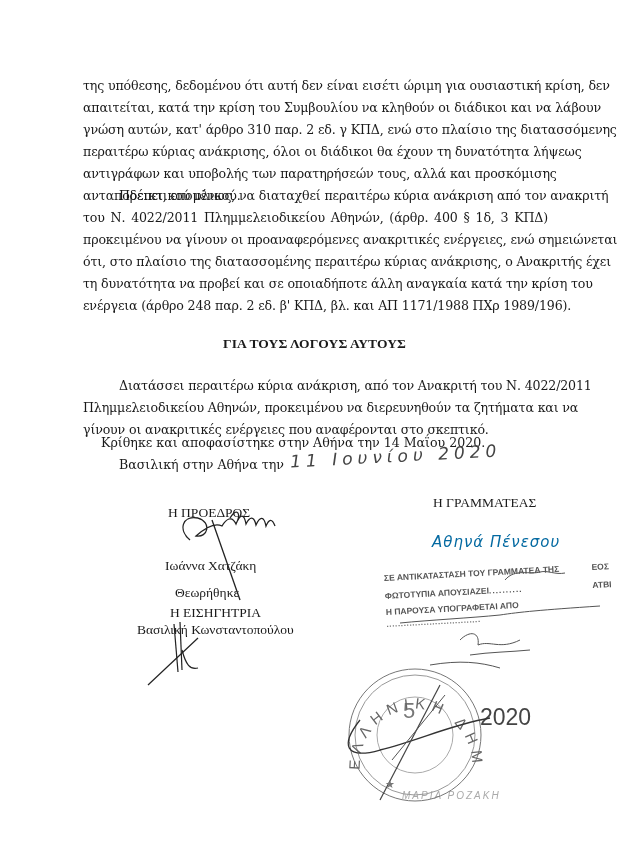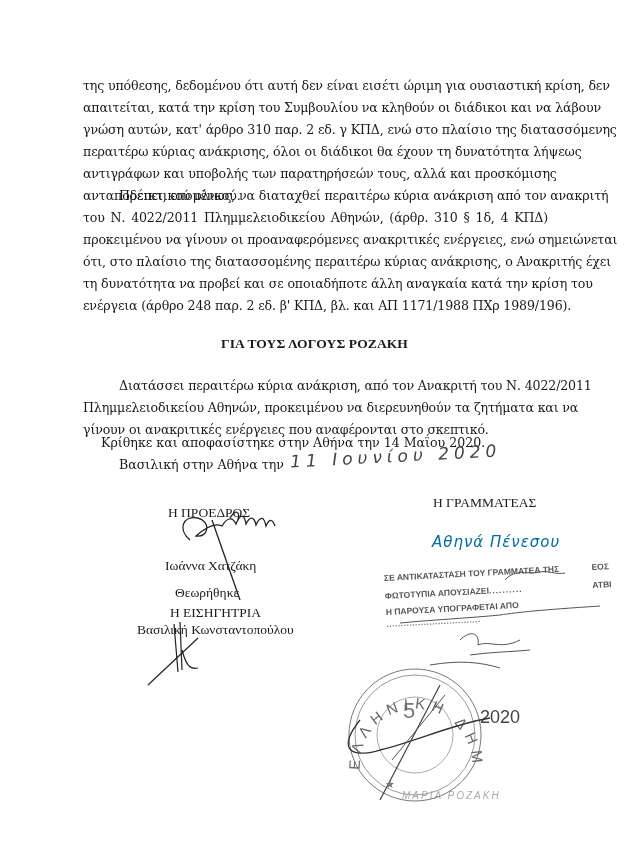--- a/index.html
+++ b/index.html
@@ -39,28 +39,28 @@
     <span class="line">της υπόθεσης, δεδομένου ότι αυτή δεν είναι εισέτι ώριμη για ουσιαστική κρίση, δεν</span>
     <span class="line">απαιτείται, κατά την κρίση του Συμβουλίου να κληθούν οι διάδικοι και να λάβουν</span>
     <span class="line">γνώση αυτών, κατ' άρθρο 310 παρ. 2 εδ. γ ΚΠΔ, ενώ στο πλαίσιο της διατασσόμενης</span>
     <span class="line">περαιτέρω κύριας ανάκρισης, όλοι οι διάδικοι θα έχουν τη δυνατότητα λήψεως</span>
     <span class="line">αντιγράφων και υποβολής των παρατηρήσεών τους, αλλά και προσκόμισης</span>
     <span class="line last">ανταποδεικτικού υλικού.</span>
   </div>
 
   <div class="body-text" style="top:185px;">
     <span class="line indent">Πρέπει, επομένως, να διαταχθεί περαιτέρω κύρια ανάκριση από τον ανακριτή</span>
-    <span class="line">του Ν. 4022/2011 Πλημμελειοδικείου Αθηνών, (άρθρ. 310 § 1δ, 4 ΚΠΔ)</span>
+    <span class="line">του Ν. 4022/2011 Πλημμελειοδικείου Αθηνών, (άρθρ. 400 § 1δ, 3 ΚΠΔ)</span>
     <span class="line">προκειμένου να γίνουν οι προαναφερόμενες ανακριτικές ενέργειες, ενώ σημειώνεται</span>
     <span class="line">ότι, στο πλαίσιο της διατασσομένης περαιτέρω κύριας ανάκρισης, ο Ανακριτής έχει</span>
     <span class="line">τη δυνατότητα να προβεί και σε οποιαδήποτε άλλη αναγκαία κατά την κρίση του</span>
     <span class="line last">ενέργεια (άρθρο 248 παρ. 2 εδ. β' ΚΠΔ, βλ. και ΑΠ 1171/1988 ΠΧρ 1989/196).</span>
   </div>
 
-  <div class="heading">ΓΙΑ ΤΟΥΣ ΛΟΓΟΥΣ ΡΟΖΑΚΗ</div>
+  <div class="heading">ΓΙΑ ΤΟΥΣ ΛΟΓΟΥΣ ΑΥΤΟΥΣ</div>
 
   <div class="body-text" style="top:375px;">
     <span class="line indent">Διατάσσει περαιτέρω κύρια ανάκριση, από τον Ανακριτή του Ν. 4022/2011</span>
     <span class="line">Πλημμελειοδικείου Αθηνών, προκειμένου να διερευνηθούν τα ζητήματα και να</span>
     <span class="line last">γίνουν οι ανακριτικές ενέργειες που αναφέρονται στο σκεπτικό.</span>
   </div>
 
   <div class="abs" style="left:101px; top:434px;">Κρίθηκε και αποφασίστηκε στην Αθήνα την 14 Μαΐου 2020.</div>
   <div class="abs" style="left:119px; top:456px;">Βασιλική στην Αθήνα την</div>
   <div class="hand" style="left:290px; top:446px; font-size:17px; letter-spacing:5px; color:#444; transform:rotate(-3deg);">11 Ιουνίου 2020</div>
@@ -74,21 +74,21 @@
   <div class="abs serif2" style="left:433px; top:494px;">Η ΓΡΑΜΜΑΤΕΑΣ</div>
   <div class="hand" style="left:432px; top:533px; font-size:15px; letter-spacing:1px; color:#0369a1;">Αθηνά Πένεσου</div>
 
   <div class="abs stamp-text" style="left:385px; top:566px; font-size:8.5px; line-height:12px; color:#555; transform:rotate(-3deg);">
     <div><span>ΣΕ ΑΝΤΙΚΑΤΑΣΤΑΣΗ ΤΟΥ ΓΡΑΜΜΑΤΕΑ ΤΗΣ</span> <span style="margin-left:30px;">ΕΟΣ</span></div>
     <div style="margin-top:6px;"><span>ΦΩΤΟΤΥΠΙΑ ΑΠΟΥΣΙΑΖΕΙ</span><span style="letter-spacing:1px;">..........</span><span style="margin-left:70px;">ΑΤΒΙ</span></div>
     <div style="margin-top:4px;"><span>Η ΠΑΡΟΥΣΑ ΥΠΟΓΡΑΦΕΤΑΙ ΑΠΟ</span></div>
     <div style="letter-spacing:0.5px; color:#777;">.................................</div>
   </div>
 
-  <div class="abs stamp-text" style="left:480px; top:708px; font-size:18px; color:#444; font-weight:normal; font-family:'Liberation Sans', sans-serif;text-align:center;">2020</div>
+  <div class="abs stamp-text" style="left:480px; top:708px; font-size:23px; color:#444; font-weight:normal; font-family:'Liberation Sans', sans-serif;text-align:center;">2020</div>
   <div class="abs" style="left:403px; top:702px; font-size:22px; color:#777; font-family:'Liberation Sans', sans-serif;">5</div>
   <div class="abs" style="left:402px; top:787px; font-size:10px; color:#aaa; letter-spacing:2px; font-style:italic; font-family:'Liberation Sans', sans-serif;">ΜΑΡΙΑ ΡΟΖΑΚΗ</div>
 
   <svg class="overlay" width="629" height="866" viewBox="0 0 629 866">
 
     <g fill="none" stroke="#222" stroke-width="1.3">
       <path d="M190 540 C 178 530, 182 515, 198 518 C 212 522, 208 538, 196 536 C 205 528, 214 522, 222 526 C 226 519, 232 515, 236 524 C 240 514, 244 513, 246 524 C 250 516, 254 516, 256 525 C 260 516, 264 516, 266 526 C 269 519, 272 518, 275 526"></path>
       <path d="M212 520 L 240 600"></path>
       <path d="M230 518 C 236 508, 240 512, 238 520"></path>
     </g>

